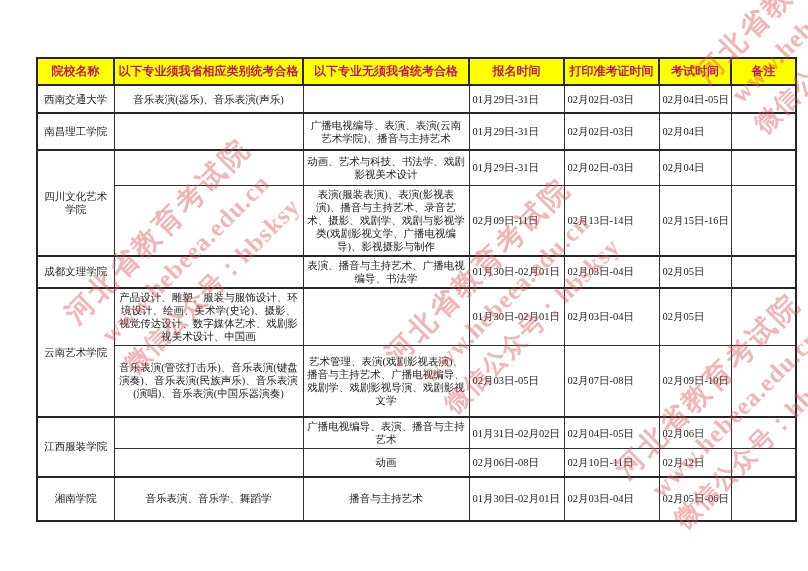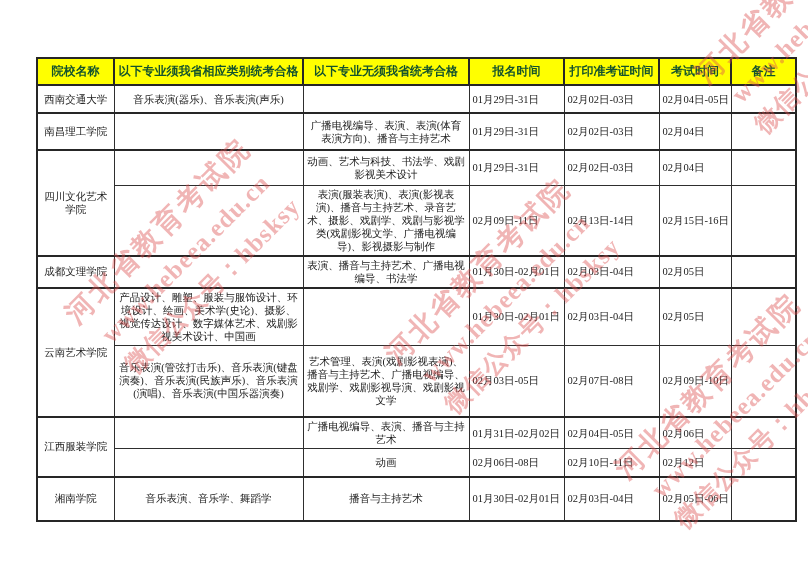--- a/index.html
+++ b/index.html
@@ -32,21 +32,21 @@
     width: 759px;
     border: 2px solid #262626;
   }
   table.sched th {
     background: #ffff00;
     border: 2px solid #262626;
     font-size: 12px;
     font-weight: bold;
     text-align: center;
     padding: 2px 1px;
-    color: #14532d;
+    color: #be185d;
   }
   table.sched td {
     border: 1px solid #2e2e2e;
     font-size: 10.5px;
     line-height: 13px;
     padding: 2px 3px;
     vertical-align: middle;
     word-break: break-all;
     overflow: hidden;
   }
@@ -123,21 +123,21 @@
           <td class="majors"></td>
           <td class="date">01月29日-31日</td>
           <td class="date">02月02日-03日</td>
           <td class="date">02月04日-05日</td>
           <td class="note"></td>
         </tr>
 
         <tr class="group-start" style="height:37px">
           <td class="college">南昌理工学院</td>
           <td class="majors"></td>
-          <td class="majors">广播电视编导、表演、表演(体育表演方向)、播音与主持艺术</td>
+          <td class="majors">广播电视编导、表演、表演(云南艺术学院)、播音与主持艺术</td>
           <td class="date">01月29日-31日</td>
           <td class="date">02月02日-03日</td>
           <td class="date">02月04日</td>
           <td class="note"></td>
         </tr>
 
         <tr class="group-start" style="height:35px">
           <td class="college" rowspan="2">四川文化艺术学院</td>
           <td class="majors"></td>
           <td class="majors">动画、艺术与科技、书法学、戏剧影视美术设计</td>

